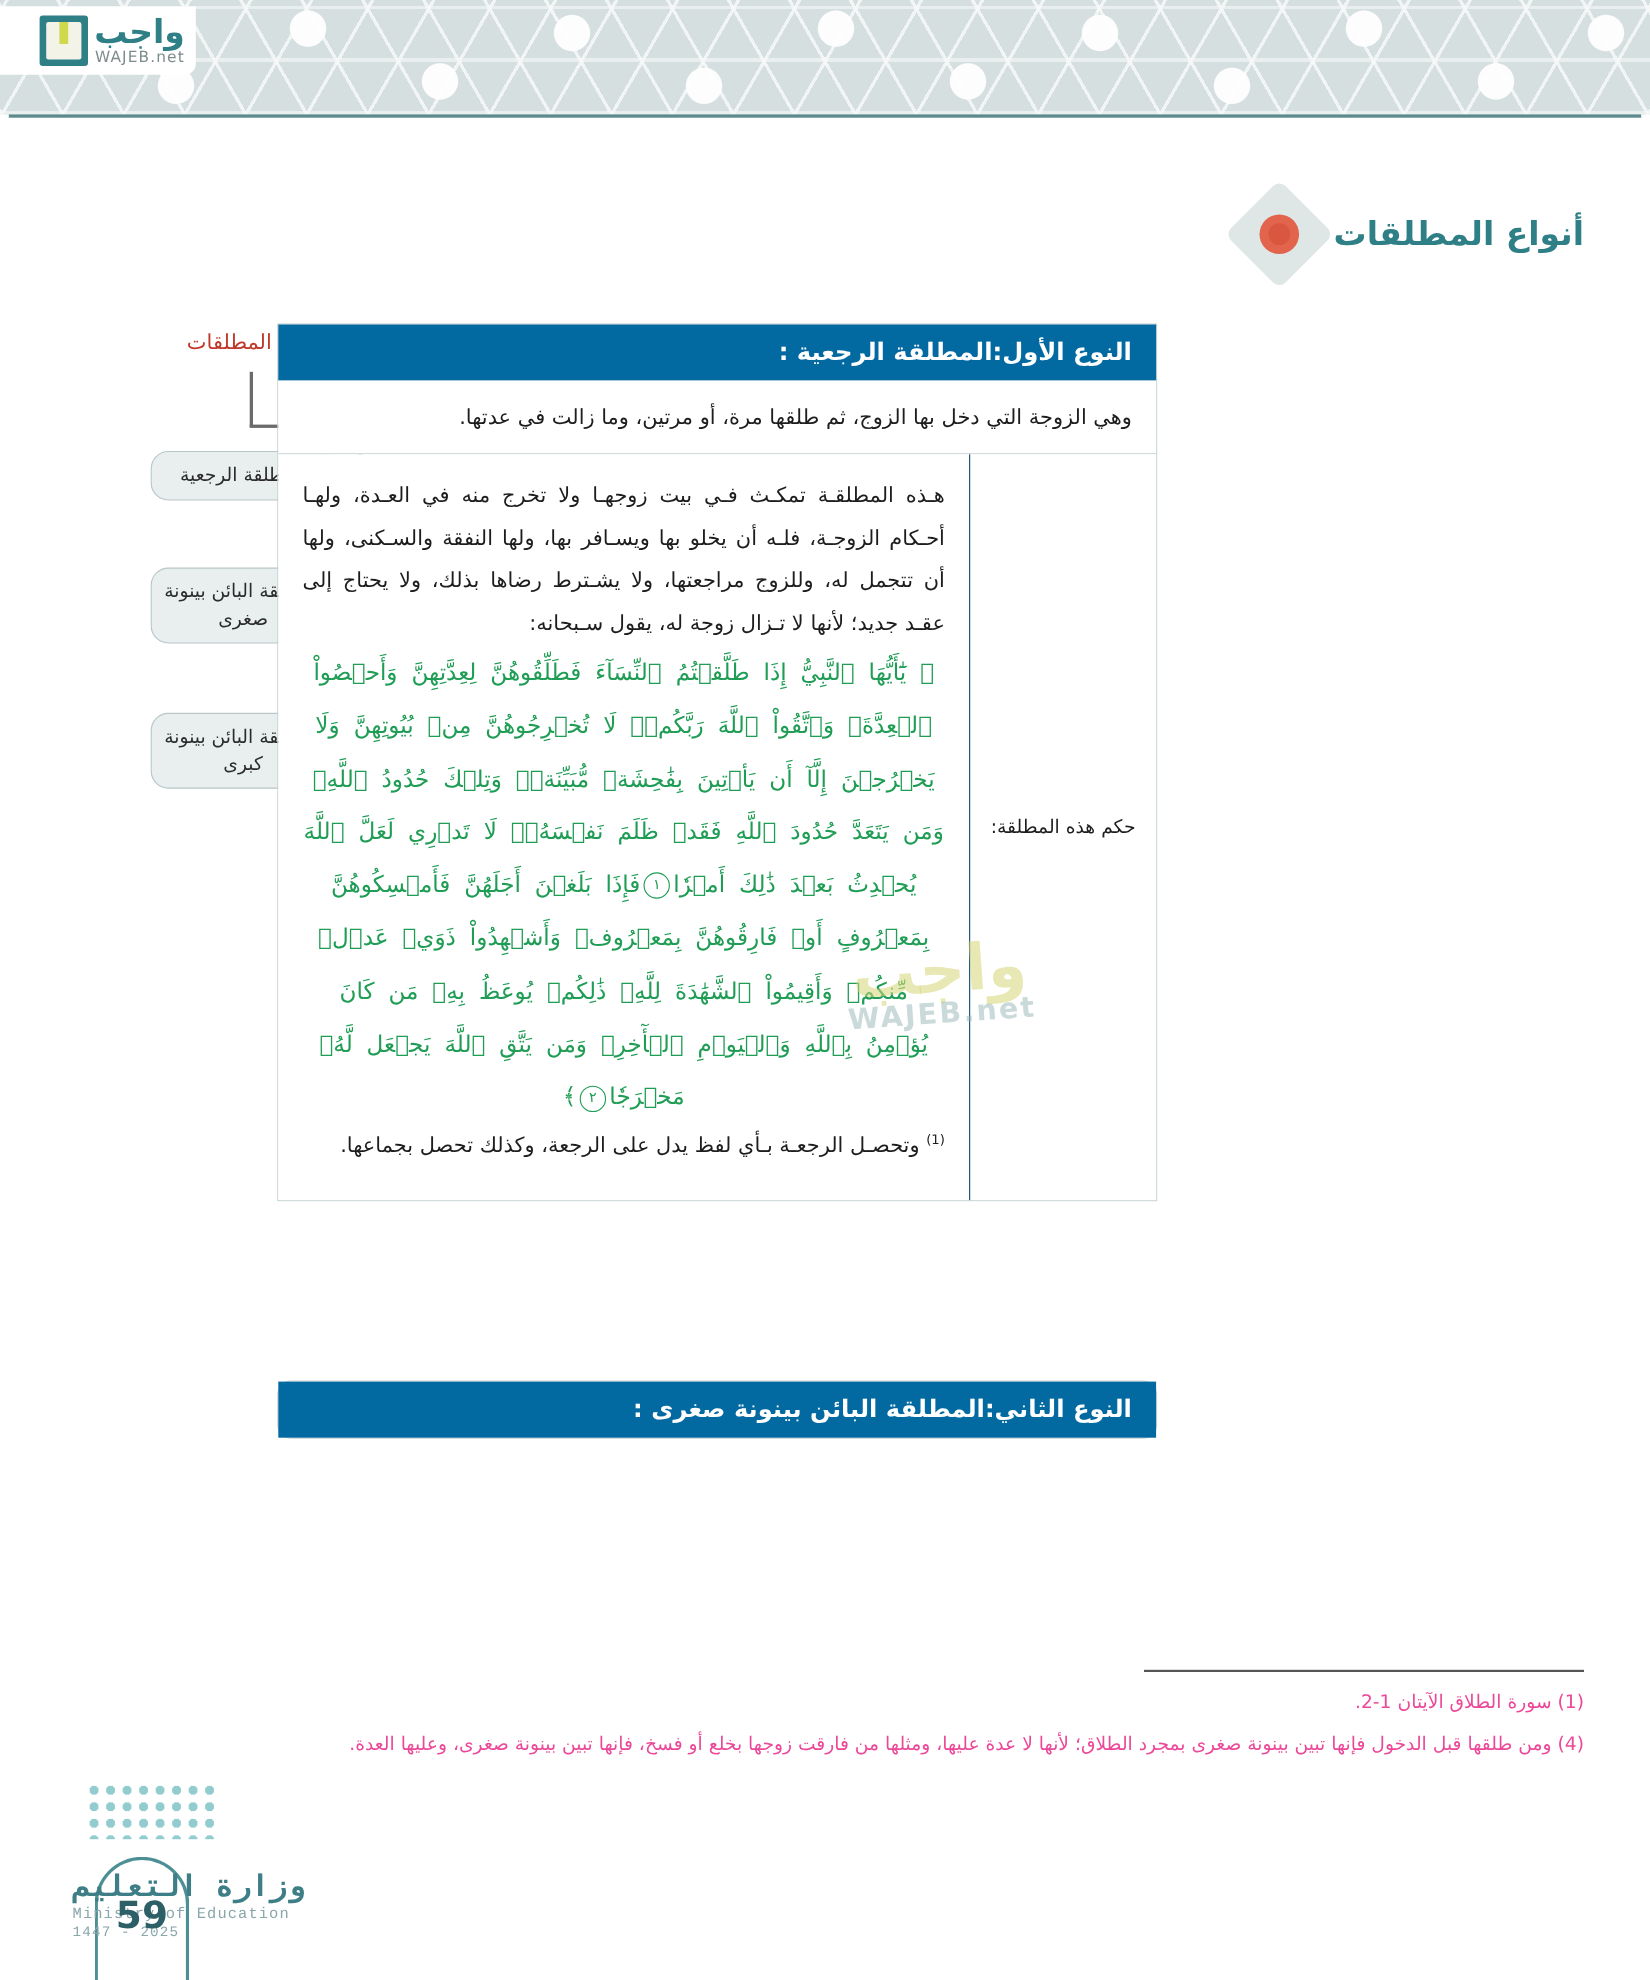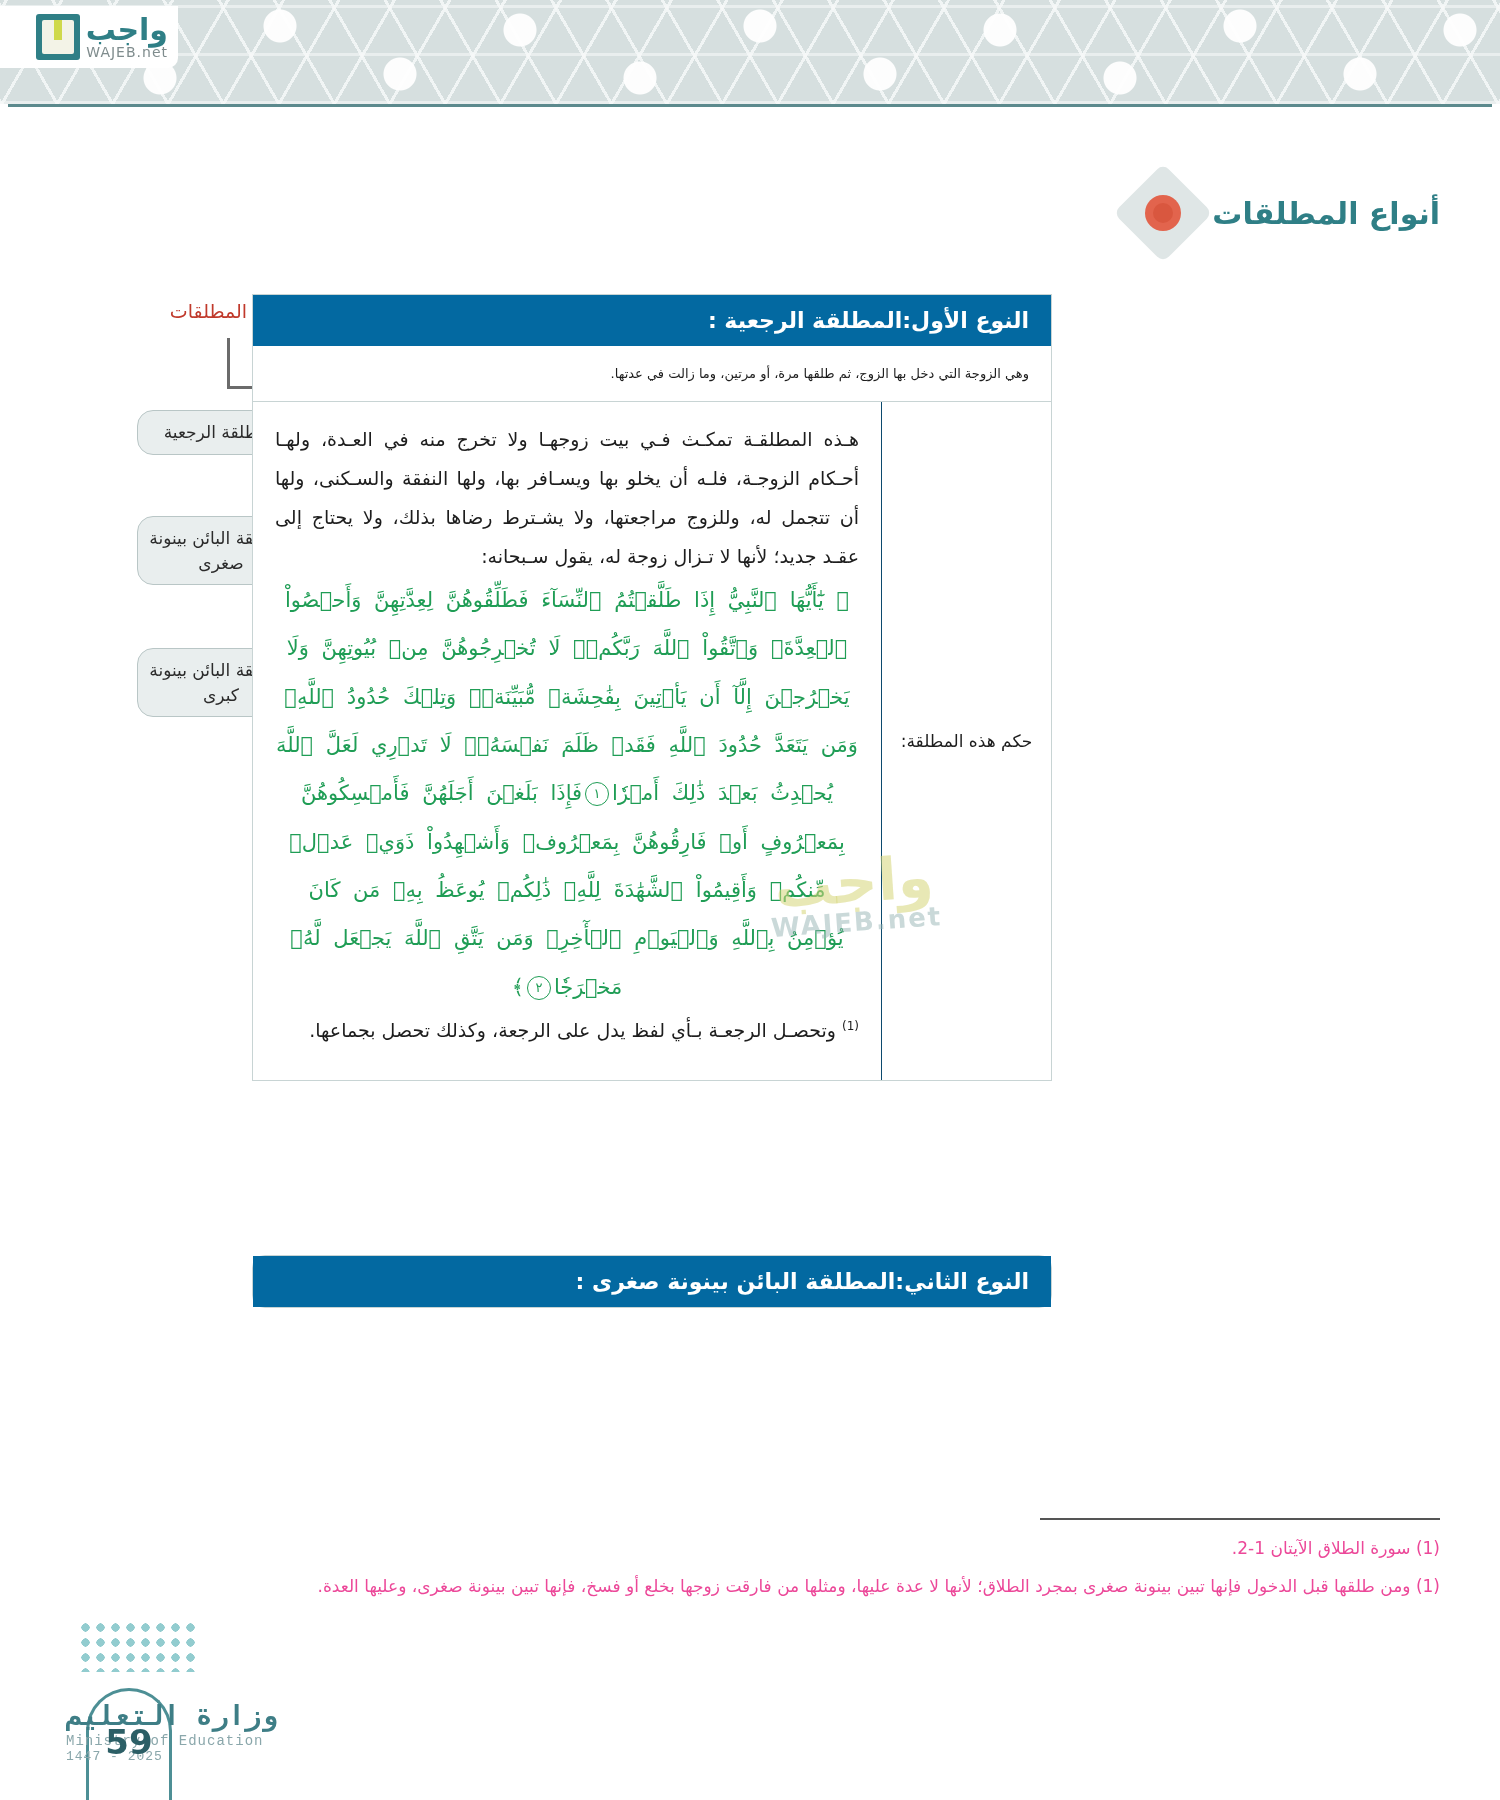--- a/index.html
+++ b/index.html
@@ -261,21 +261,21 @@
   .box-header {
     background: #0369a1;
     color: #ffffff;
     font-size: 22px;
     font-weight: bold;
     padding: 13px 22px;
     text-align: right;
   }
   .box-intro {
     padding: 16px 22px;
-    font-size: 13px;
+    font-size: 19px;
     color: #1d1d1d;
     line-height: 1.8;
     text-align: right;
     background: #fff;
     border-bottom: 1px solid #c8d4d4;
   }
   .ruling-row {
     display: flex;
     direction: rtl;
     background: #fff;
@@ -507,21 +507,21 @@
 </div>
 
 <div class="watermark">
   <div>واجب</div>
   <div class="sub">WAJEB.net</div>
 </div>
 
 <div class="footnotes">
   <div class="fn-rule"></div>
   <div class="fn">(1) سورة الطلاق الآيتان 1-2.</div>
-  <div class="fn">(1) ومن طلقها قبل الدخول فإنها تبين بينونة صغرى بمجرد الطلاق؛ لأنها لا عدة عليها، ومثلها من فارقت زوجها بخلع أو فسخ، فإنها تبين بينونة صغرى، وعليها العدة.</div>
+  <div class="fn">(4) ومن طلقها قبل الدخول فإنها تبين بينونة صغرى بمجرد الطلاق؛ لأنها لا عدة عليها، ومثلها من فارقت زوجها بخلع أو فسخ، فإنها تبين بينونة صغرى، وعليها العدة.</div>
 </div>
 
 <div class="dots"></div>
 <div class="page-arch"></div>
 <div class="moe">
   <div class="ar">وزارة التعليم</div>
   <div class="en">Ministry of Education</div>
   <div class="yr">2025 - 1447</div>
 </div>
 <div class="page-num">59</div>

